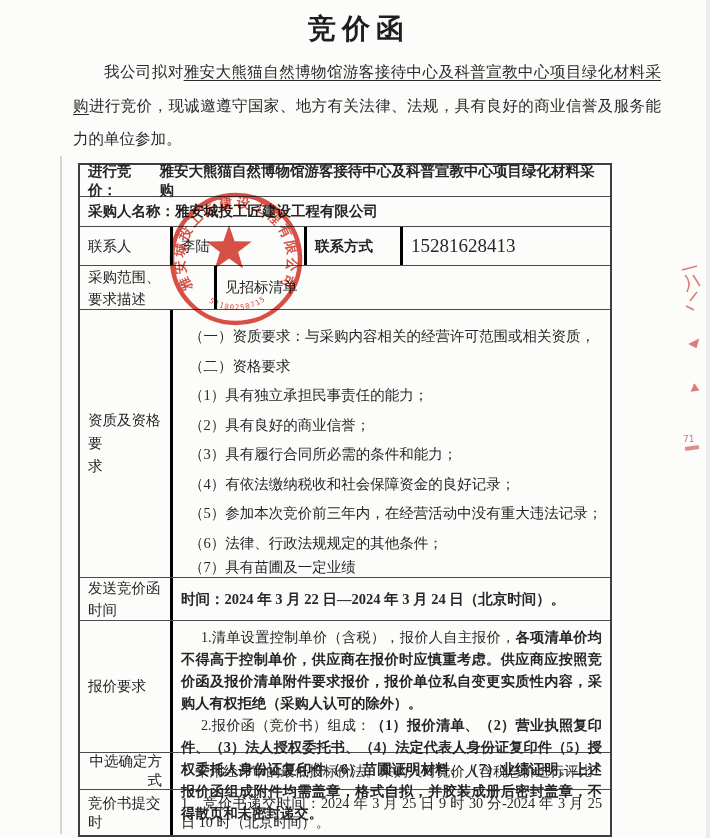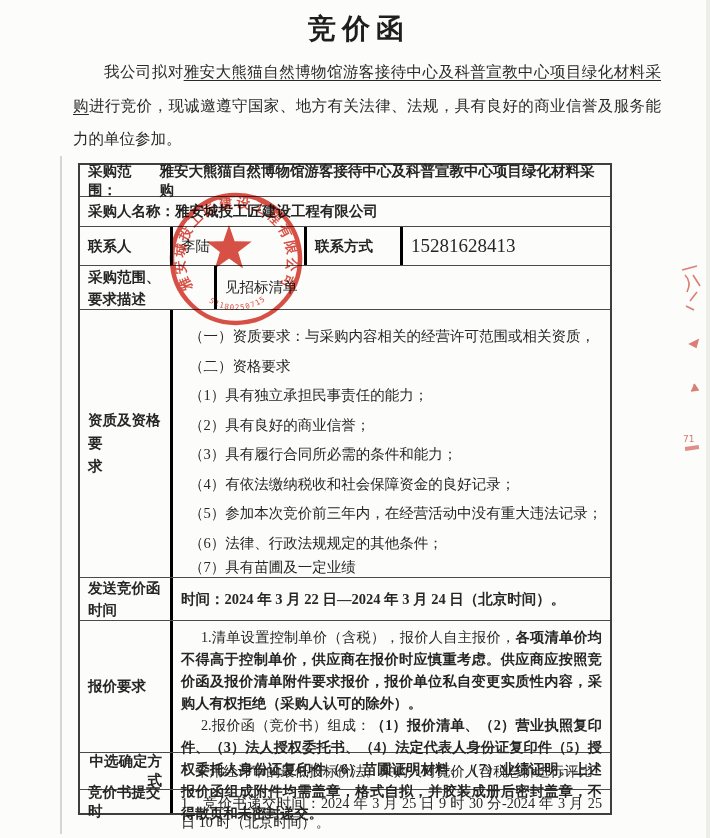--- a/index.html
+++ b/index.html
@@ -41,33 +41,33 @@
     border:2px solid #3e3e3e; box-sizing:border-box;
     font-size:14.5px; background:transparent;
   }
   .tr { display:flex; box-sizing:border-box; }
   .tr + .tr { border-top:1px solid #4a4a4a; }
   .td {
     box-sizing:border-box; padding:0 8px;
     display:flex; align-items:center;
   }
   .td + .td { border-left:3px solid #000000; }
-  .lblcol { width:90px; flex:none; font-weight:bold; }
+  .lblcol { width:90px; flex:none; font-weight:normal; }
   .grow { flex:1 1 auto; min-width:0; }
   .bold { font-weight:bold; }
 
   .r1 { height:31px; }
   .r2 { height:30px; }
   .r3 { height:39px; }
   .r4 { height:44px;gap:44px; }
   .r5 { height:268px; }
   .r6 { height:43px; }
   .r7 { height:132px; }
   .r8 { height:37px;text-align:right; }
-  .r9 { height:24px; }
+  .r9 { height:46px; }
 
   .c-name  { width:134px; flex:none; }
   .c-mlbl  { width:96px;  flex:none; font-weight:bold; }
   .c-phone { width:214px; flex:none; font-size:19px; }
 
   .qualcell { display:block; padding:12px 10px 4px 16px; }
   .qline { line-height:29.5px; white-space:nowrap; }
   .qline.tight { line-height:18px; }
   .centerlbl { justify-content:center; text-align:left; line-height:23px; }
   .wraplbl { line-height:22px; align-items:center; }
@@ -96,21 +96,21 @@
 <div class="page">
 
   <h1 class="doc-title">竞价函</h1>
 
   <p class="intro"><span>我公司拟对</span><span class="u">雅安大熊猫自然博物馆游客接待中心及科普宣教中心项目绿化材料采购</span><span>进行竞价，现诚邀遵守国家、地方有关法律、法规，具有良好的商业信誉及服务能力的单位参加。</span></p>
 
   <div class="tbl">
 
     <div class="tr r1">
       <div class="td grow bold">
-        <span>采购范围：</span>
+        <span>进行竞价：</span>
           <span>雅安大熊猫自然博物馆游客接待中心及科普宣教中心项目绿化材料采购</span>
       </div>
     </div>
 
     <div class="tr r2">
       <div class="td grow bold">
         <span>采购人名称：</span>
           <span>雅安城投工匠建设工程有限公司</span>
       </div>
     </div>

